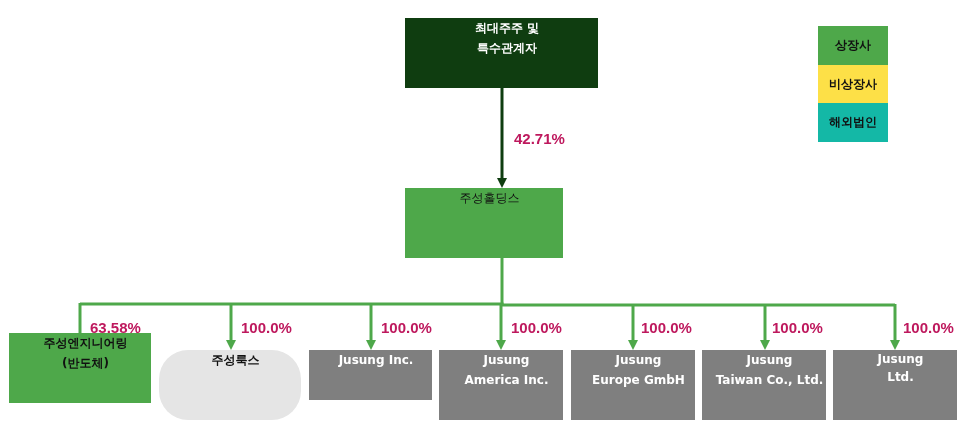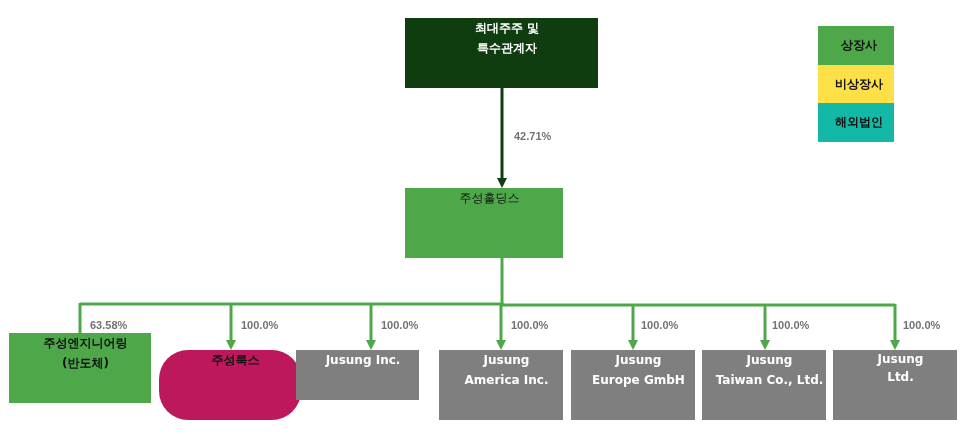--- a/index.html
+++ b/index.html
@@ -23,41 +23,40 @@
       box-sizing: border-box;
       font-size: 12px;
       line-height: 20px;
       font-weight: bold;
       padding-left: 11px;
     }
     .box span { display: block; white-space: nowrap; }
     .dark { background: #0f3d10; color: #ffffff; }
     .listed { background: #4ea84a; color: #111111; font-weight: normal; }
     .listed.bold { font-weight: bold; }
-    .unlisted { background: #be185d; color: #111111; border-radius: 29px; }
+    .unlisted { background: #e5e5e5; color: #111111; border-radius: 29px; }
     .foreign { background: #7f7f7f; color: #ffffff; }
     .legend {
       position: absolute;
       left: 818px;
       width: 70px;
       height: 39px;
       display: flex;
       align-items: center;
       justify-content: center;
       font-size: 12px;
       font-weight: bold;
       color: #111111;
-      padding-left: 6px;
     }
     .pct {
       position: absolute;
       font-family: "Liberation Sans", "DejaVu Sans", sans-serif;
-      font-size: 11px;
+      font-size: 15px;
       font-weight: bold;
-      color: #737373;
+      color: #be185d;
       white-space: nowrap;
     }
     svg.lines {
       position: absolute;
       left: 0;
       top: 0;
     }
   </style>
 </head>
 <body>
@@ -106,21 +105,21 @@
 <div class="pct" style="left:772px; top:319px;">100.0%</div>
 <div class="pct" style="left:903px; top:319px;">100.0%</div>
 
 <div class="box listed bold" style="left:9px; top:333px; width:142px; height:70px;">
   <span>주성엔지니어링</span>
   <span>(반도체)</span>
 </div>
 <div class="box unlisted" style="left:159px; top:350px; width:142px; height:70px;">
   <span>주성룩스</span>
 </div>
-<div class="box foreign" style="left:296px; top:350px; width:123px; height:50px; padding-bottom:12px;">
+<div class="box foreign" style="left:309px; top:350px; width:123px; height:50px; padding-bottom:12px;">
   <span>Jusung Inc.</span>
 </div>
 <div class="box foreign" style="left:439px; top:350px; width:124px; height:70px; padding-bottom:4px;">
   <span>Jusung</span>
   <span>America Inc.</span>
 </div>
 <div class="box foreign" style="left:571px; top:350px; width:124px; height:70px; padding-bottom:4px;">
   <span>Jusung</span>
   <span>Europe GmbH</span>
 </div>

